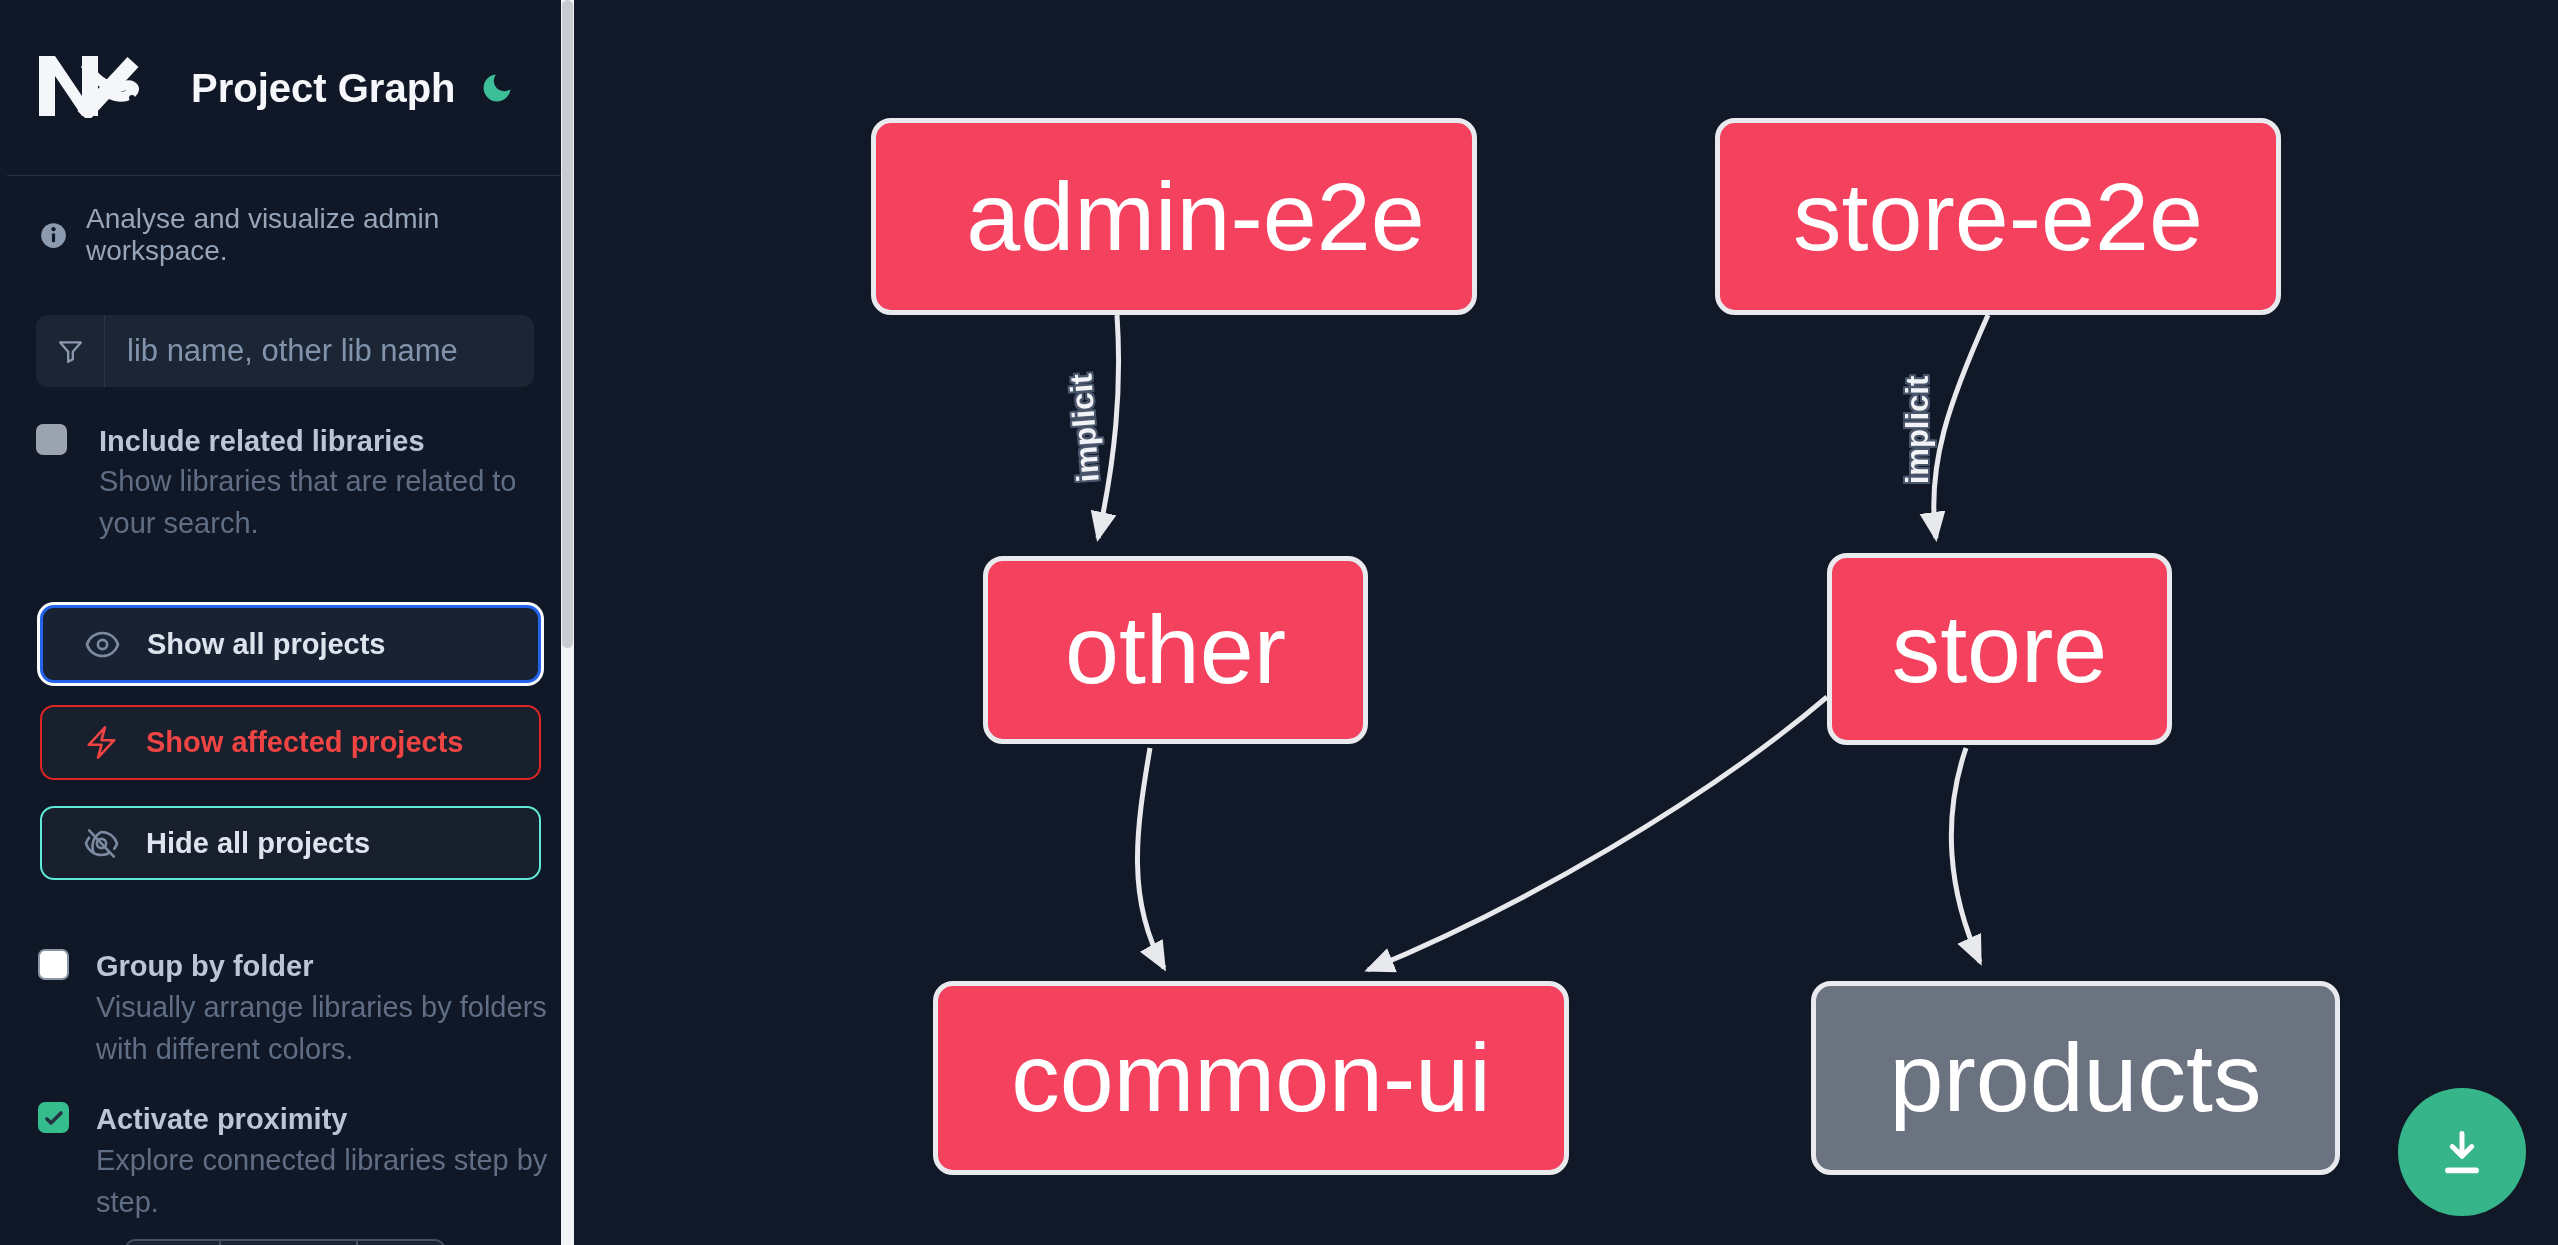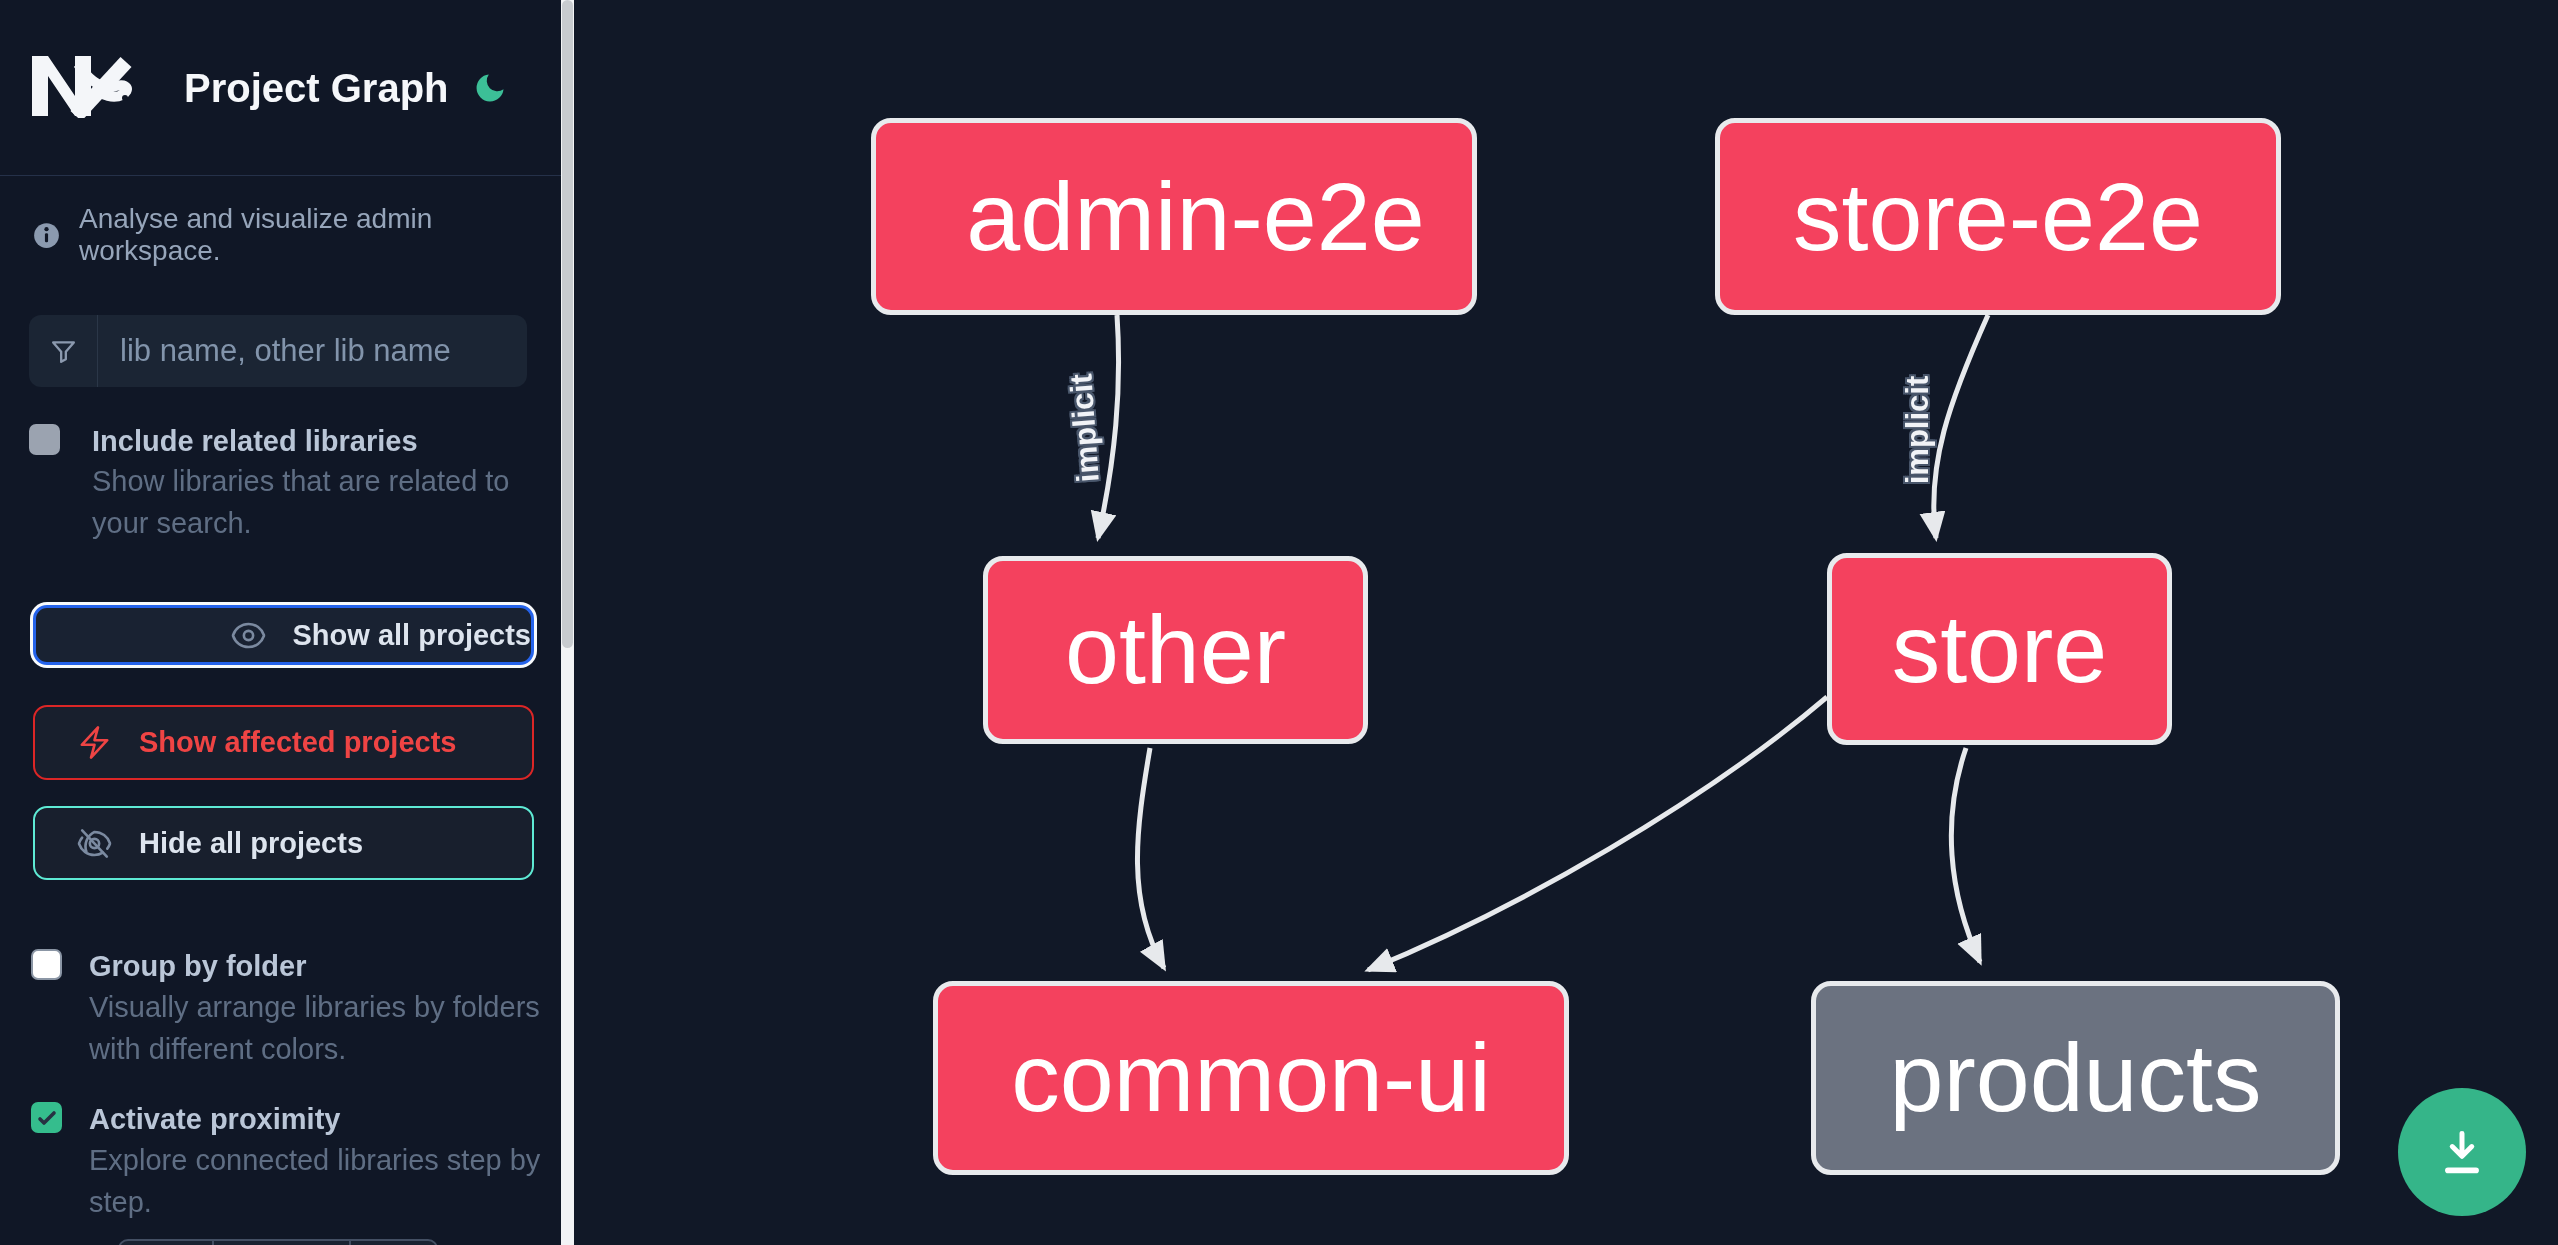--- a/index.html
+++ b/index.html
@@ -1,20 +1,20 @@
 <!DOCTYPE html>
 <html><head>
 <meta charset="utf-8">
 <style>
   html,body{margin:0;padding:0;background:#0b111d;}
   .app{position:relative;width:2558px;height:1245px;overflow:hidden;
        background:#111827;font-family:"Liberation Sans",sans-serif;}
 
   
-  .sidebar{position:absolute;left:0;top:0;width:561px;height:1245px;
+  .sidebar{position:absolute;left:7px;top:0;width:561px;height:1245px;
            background:#101726;overflow:hidden;}
   .hdr-divider{position:absolute;left:0;top:175px;width:561px;height:1px;background:#253149;}
   .logo{position:absolute;left:30px;top:54px;width:104px;height:64px;}
   .app-title{position:absolute;left:184px;top:66px;font-size:40px;font-weight:700;color:#f5f7fa;}
   .moon{position:absolute;left:472px;top:70px;width:36px;height:36px;cursor:pointer;}
 
   .info-row{position:absolute;left:33px;top:203px;display:flex;align-items:center;gap:19px;}
   .info-icon{width:27px;height:27px;flex:0 0 auto;}
   .info-text{font-size:28px;color:#96a5ba;}
 
@@ -103,21 +103,21 @@
           <path d="M4 5h16l-6.2 7.2V18l-3.6 2v-7.8L4 5z" fill="none" stroke="#8b99ae" stroke-width="1.8" stroke-linejoin="round"></path>
         </svg>
       </div>
       <input type="text" placeholder="lib name, other lib name" style="">
     </div>
 
     <div class="cb disabled" style="left:29px;top:424px;"></div>
     <div class="toggle-label" style="left:92px;top:425px;">Include related libraries</div>
     <div class="toggle-desc" style="left:92px;top:460px;width:452px;">Show libraries that are related to your search.</div>
 
-    <div class="side-btn btn-active" style="top:605px;height:60px;justify-content:flex-end;">
+    <div class="side-btn btn-active" style="top:605px;height:78px;">
       <svg class="ico" viewBox="0 0 24 24">
         <path d="M2.03 12.32a1 1 0 0 1 0-.64C3.42 7.51 7.36 4.5 12 4.5s8.58 3.01 9.96 7.18a1 1 0 0 1 0 .64C20.58 16.49 16.64 19.5 12 19.5s-8.58-3.01-9.97-7.18z" fill="none" stroke="#7b8aa0" stroke-width="1.7"></path>
         <circle cx="12" cy="12" r="3" fill="none" stroke="#7b8aa0" stroke-width="1.7"></circle>
       </svg>
       <span class="lbl">Show all projects</span>
     </div>
 
     <div class="side-btn btn-danger" style="top:705px;height:75px;">
       <svg class="ico" viewBox="0 0 24 24">
         <path d="M3.75 13.5 14.25 2.25 12 10.5h8.25L9.75 21.75 12 13.5H3.75z" fill="none" stroke="#ef4444" stroke-width="1.7" stroke-linejoin="round"></path>

